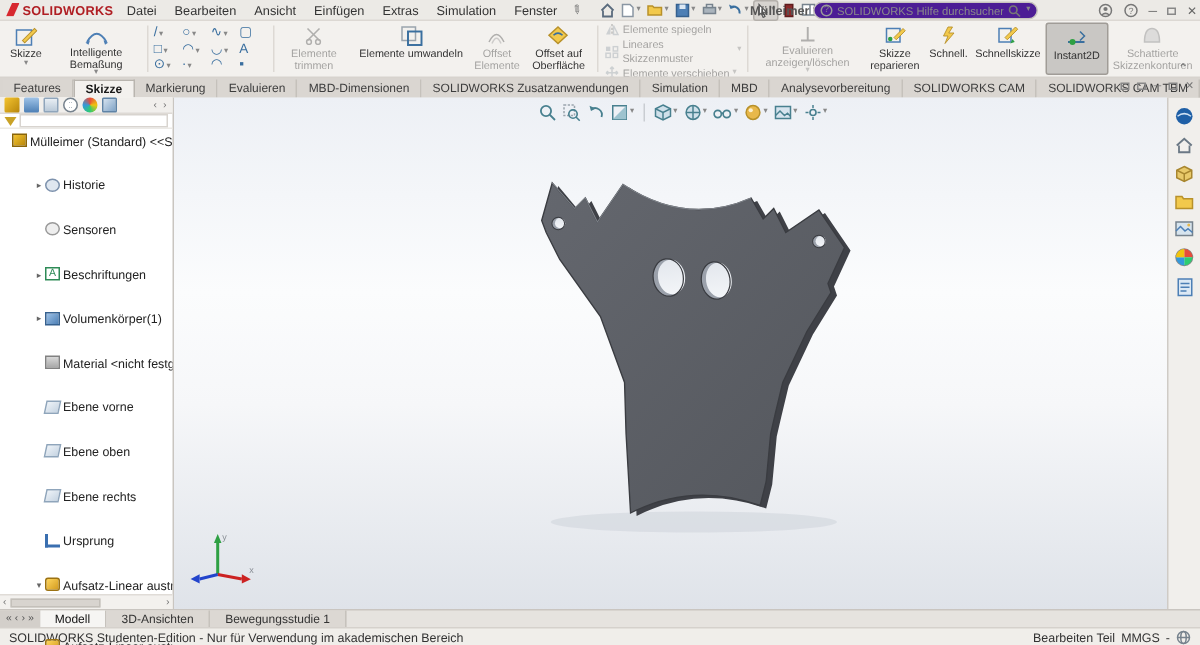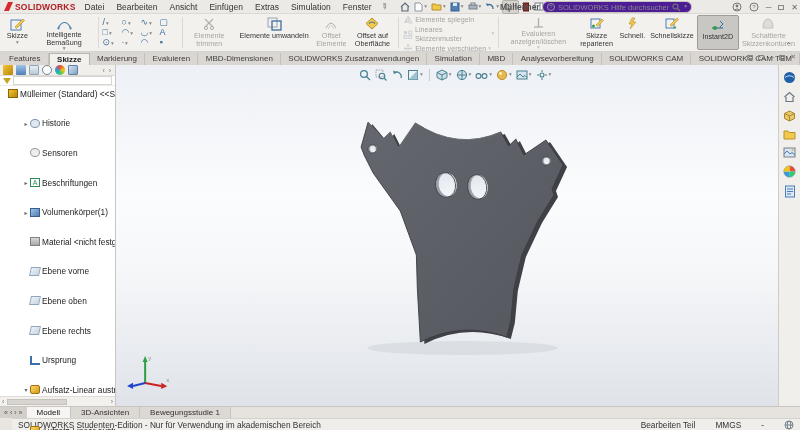--- a/index.html
+++ b/index.html
@@ -119,21 +119,21 @@
   #doctabs { height:12px; background:#e6e3df; border-top:1px solid #c9c5c0;
     display:flex; align-items:stretch; font-size:8px; }
   .dt-nav { display:flex; align-items:center; gap:2px; background:#d3cfca; padding:0 4px;
     color:#555; font-size:7px; }
   .dtab { padding:0 10px; display:flex; align-items:center; background:#dcd8d3;
     border-right:1px solid #c6c2bc; color:#333; }
   .dtab.active { background:#f6f5f3; font-weight:normal; color:#111; }
 
   
   #statusbar { height:13px; background:#f0eeea; border-top:1px solid #d5d1cc;
-    display:flex; align-items:center; padding:0 6px; font-size:8.3px; color:#333; gap:20px;margin-left:12px; }
+    display:flex; align-items:center; padding:0 6px; font-size:8.3px; color:#333; gap:4px; }
   .sb-left { flex:1; white-space:nowrap; overflow:hidden; }
   .sb-item { white-space:nowrap; }
 </style>
 </head>
 <body>
 
 <div id="titlebar">
   <div class="logo">
     <div class="logo-mark"></div>
     <span class="logo-text">SOLIDWORKS</span>

